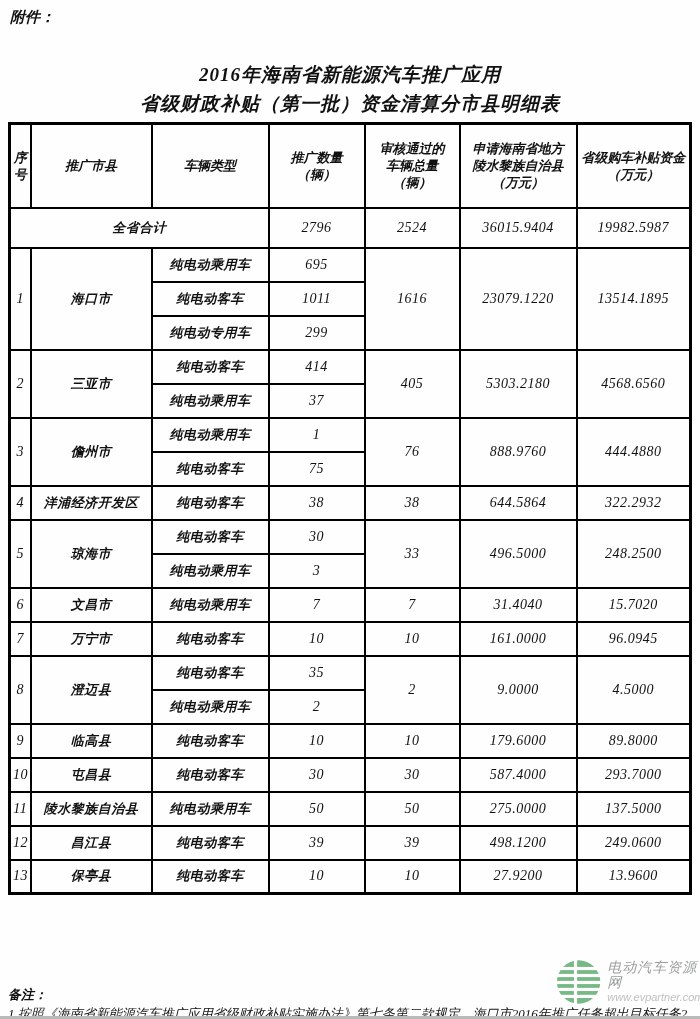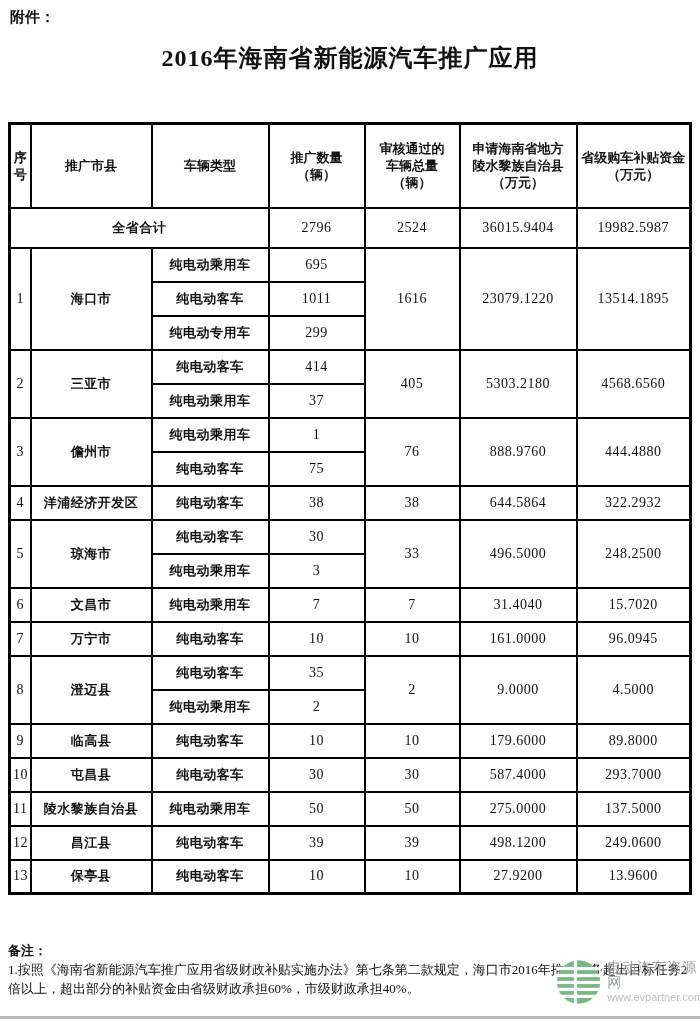--- a/index.html
+++ b/index.html
@@ -5,33 +5,34 @@
   * { margin: 0; padding: 0; box-sizing: border-box; }
   html, body { background: #ffffff; }
   .page {
     position: relative;
     width: 700px;
     height: 1019px;
     background: #fefefe;
     overflow: hidden;
     color: #111;
     font-family: "Liberation Serif", "DejaVu Serif", serif;
+    font-style: italic;
   }
   .attachment {
     position: absolute;
     left: 10px; top: 8px;
     font-size: 15px;
     font-weight: bold;
   }
   .title-block {
     position: absolute;
-    left: 0; top: 44px;
+    left: 0; top: 60px;
     width: 100%;
     text-align: center;
-    font-size: 24px;
+    font-size: 19px;
     font-weight: bold;
     line-height: 29px;
     letter-spacing: 1px;
   }
   table.subsidy {
     position: absolute;
     left: 8px; top: 122px;
     border-collapse: collapse;
     border: 3px solid #000;
     table-layout: fixed;
@@ -61,21 +62,21 @@
     letter-spacing: 0.5px;
   }
   .thin-top { border-top-width: 1px; }
   .notes {
     position: absolute;
     left: 8px; top: 941px;
     width: 686px;
     font-size: 13px;
     line-height: 19px;
   }
-  .notes .notes-label { font-weight: bold; }
+  .notes .notes-label { font-weight: bold; margin-top: 44px; }
   .watermark {
     position: absolute;
     left: 556px; top: 958px;
     display: flex;
     align-items: center;
     gap: 6px;
   }
   .wm-text-block { display: flex; flex-direction: column; line-height: 15px; }
   .wm-name {
     font-family: "Liberation Sans", sans-serif;
@@ -97,20 +98,21 @@
 </style>
 </head>
 <body>
 
 <div class="page">
 
   <div class="attachment">附件：</div>
 
   <div class="title-block">
     <div>2016年海南省新能源汽车推广应用</div>
+    <div>省级财政补贴（第一批）资金清算分市县明细表</div>
   </div>
 
   <table class="subsidy">
     <colgroup>
       <col style="width:21px">
         <col style="width:121px">
         <col style="width:117px">
       <col style="width:96px">
         <col style="width:95px">
         <col style="width:117px">

